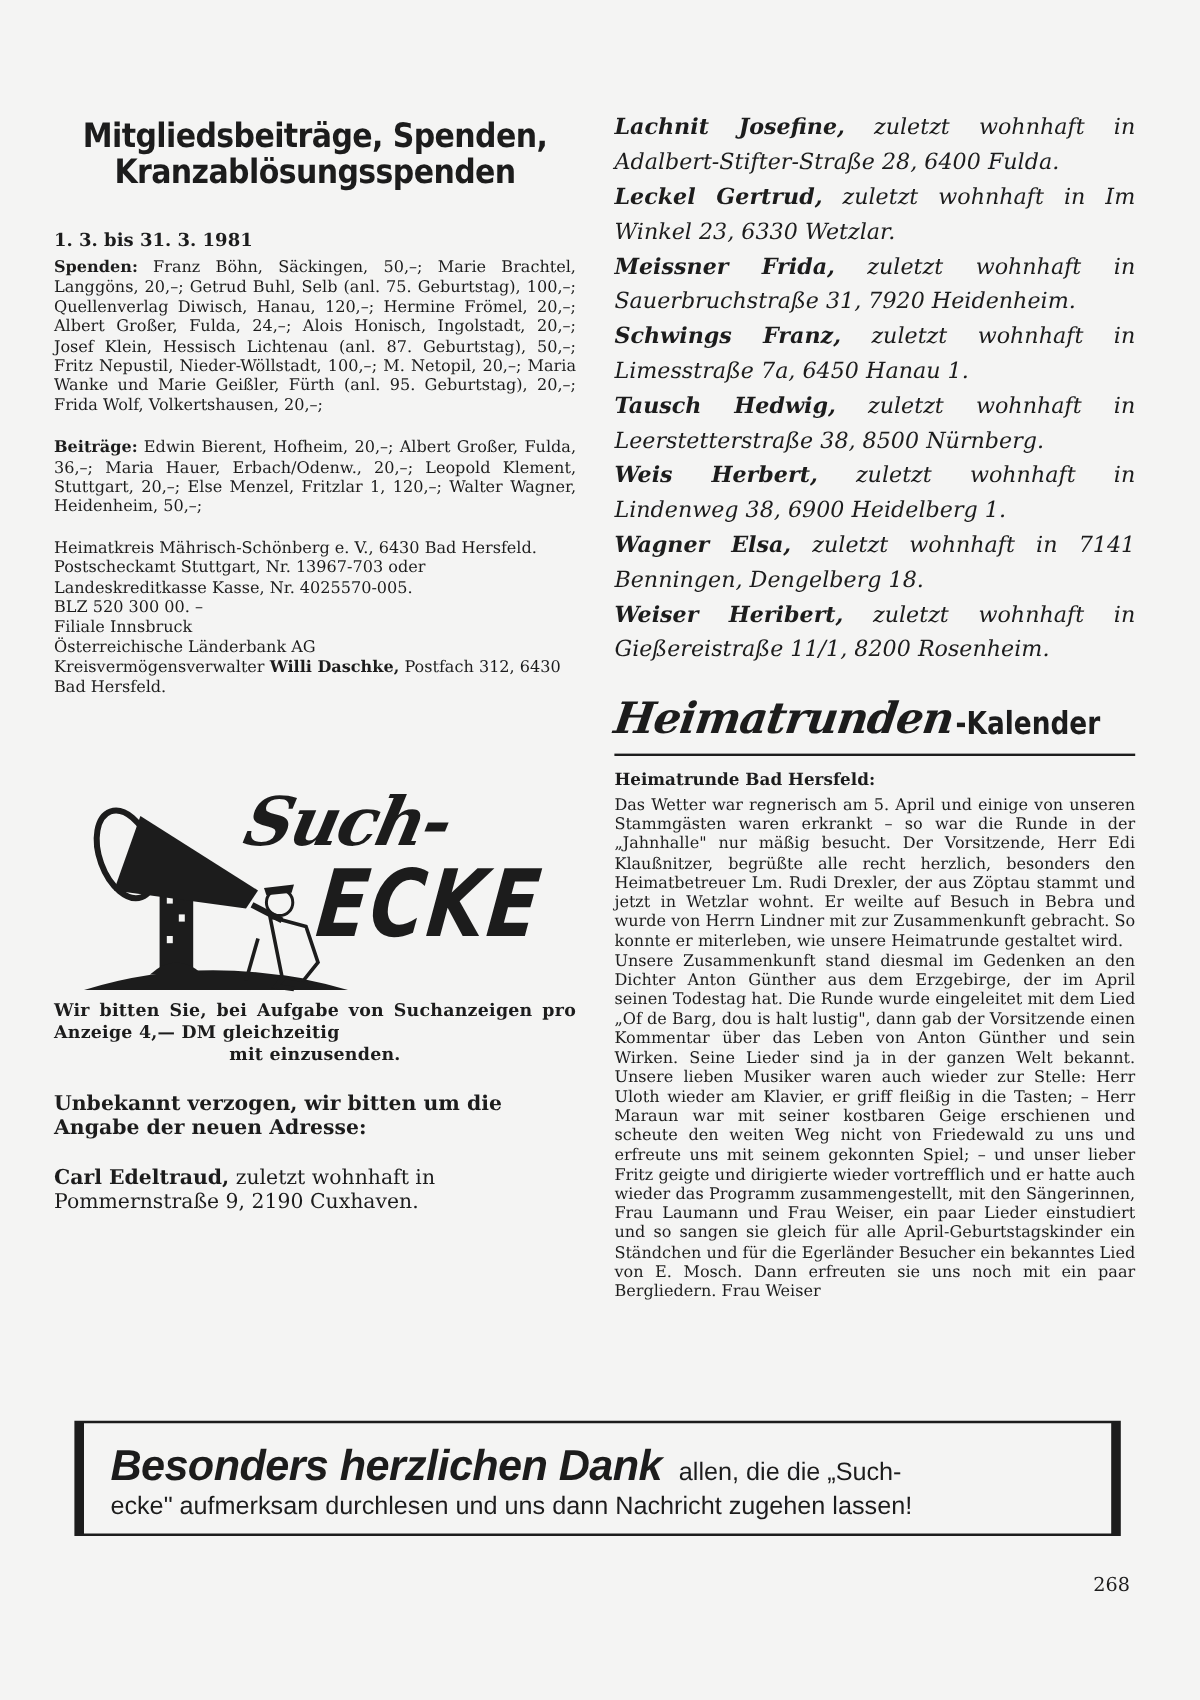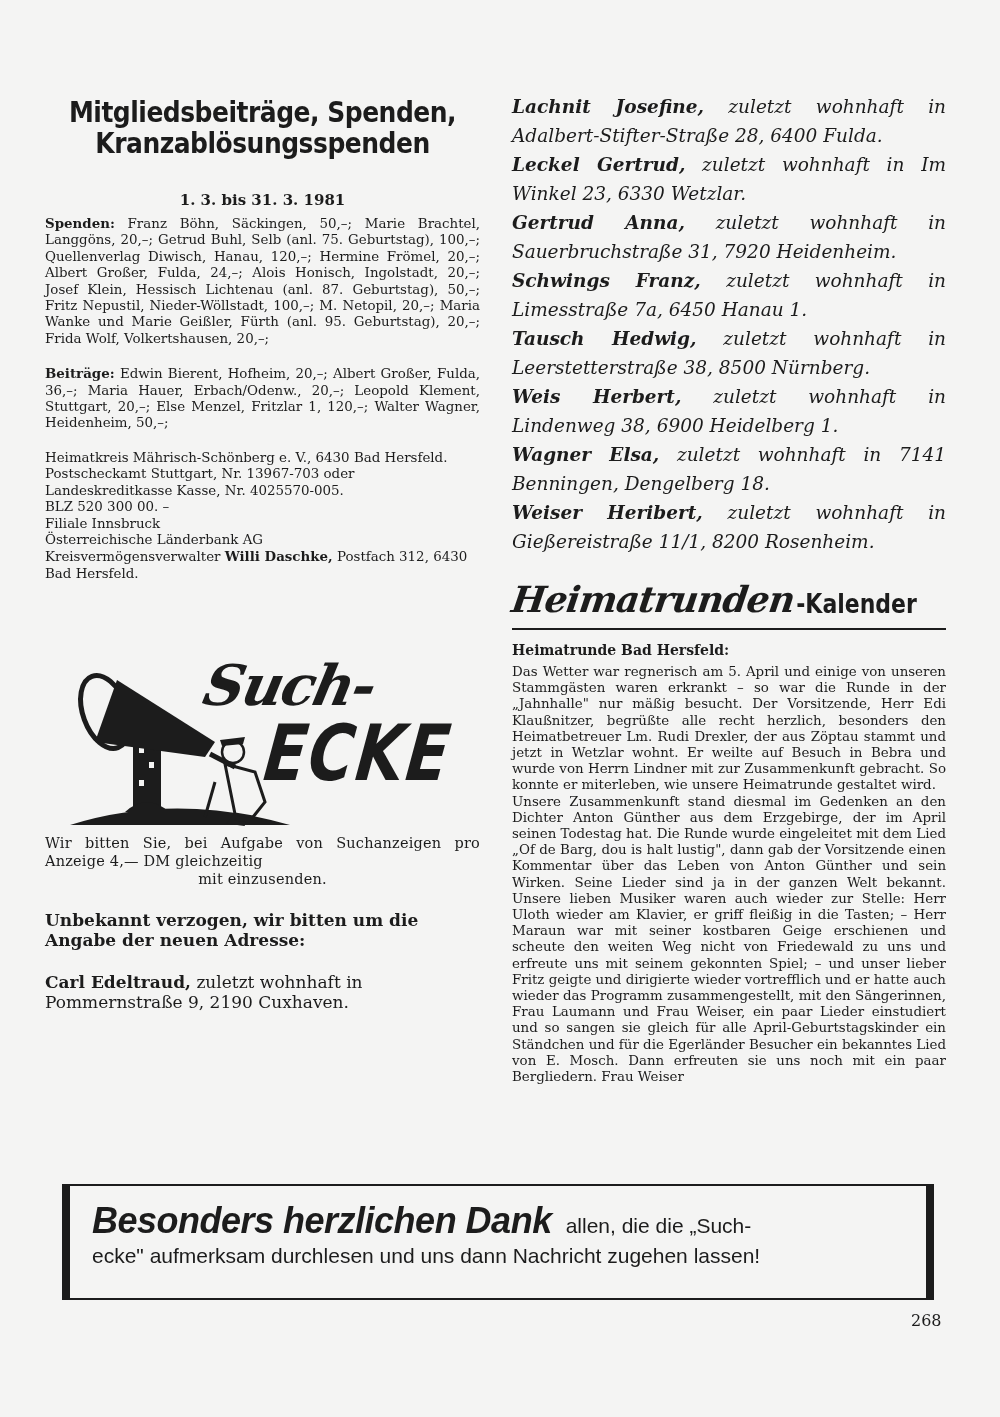--- a/index.html
+++ b/index.html
@@ -9,56 +9,56 @@
       font-family: "DejaVu Serif", serif;
     }
     .col { position: absolute; }
     .left { left: 45px; top: 95px; width: 435px; }
     .right { left: 512px; top: 92px; width: 434px; }
     .headline {
       font-family: "DejaVu Sans", sans-serif; font-weight: 900;
       font-size: 25px; line-height: 27px; text-align: center;
       letter-spacing: -0.5px; transform: scaleY(1.12); margin-top: 6px;
     }
-    .date-line { text-align: center; font-weight: bold; font-size: 15px; margin-top: 36px; }
+    .date-line { font-weight: bold; font-size: 15px; margin-top: 36px; }
     .p { font-size: 13.4px; line-height: 16.4px; text-align: justify; margin: 0; }
     .p b { font-weight: bold; }
     .gap { height: 18px; }
     .plain-lines div { font-size: 13.4px; line-height: 16.4px; }
     .logo { position: relative; width: 420px; height: 190px; margin: 60px 0 0 20px; }
     .logo svg { position: absolute; left: 0; top: 0; }
     .such {
       position: absolute; left: 140px; top: 10px;
       font-family: "DejaVu Serif", serif; font-style: italic; font-weight: 900;
       font-size: 56px; letter-spacing: -2px; transform: skewX(-12deg);
     }
     .ecke {
       position: absolute; left: 200px; top: 75px;
       font-family: "DejaVu Sans", sans-serif; font-weight: 900; font-style: italic;
       font-size: 62px; letter-spacing: 2px; transform: scaleY(1.25) skewX(-8deg);
     }
-    .notice { font-weight: normal; font-size: 14.5px; line-height: 18px; text-align: justify; margin-top: 2px; letter-spacing: 0.2px; }
+    .notice { font-weight: bold; font-size: 14.5px; line-height: 18px; text-align: justify; margin-top: 2px; letter-spacing: 0.2px; }
     .notice .center { text-align: center; }
     .unbek { font-weight: bold; font-size: 17px; line-height: 20px; margin-top: 22px; }
     .carl { font-size: 17px; line-height: 20px; margin-top: 22px; }
     .big { font-size: 18.5px; line-height: 29px; text-align: justify; margin: 0; font-style: italic; }
     .kal-title { margin-top: 22px; display: flex; align-items: flex-end; }
     .kal-script {
       font-family: "DejaVu Serif", serif; font-style: italic; font-weight: 900;
       font-size: 36px; letter-spacing: -1px; transform: skewX(-8deg);
     }
     .kal-rest {
       font-family: "DejaVu Sans", sans-serif; font-weight: 900;
       font-size: 22px; transform: scaleY(1.2); margin-left: 2px; margin-bottom: 4px;
     }
     .kal-rule { border-top: 2px solid #1c1c1c; margin-top: 8px; }
     .runde-head { font-weight: bold; font-size: 14px; margin-top: 12px; margin-bottom: 6px; }
     .body-txt { font-size: 13.4px; line-height: 16.2px; text-align: justify; }
     .banner {
-      position: absolute; left: 62px; top: 1184px; width: 872px; height: 116px;
+      position: absolute; left: 62px; top: 1184px; width: 872px; height: 96px;
       border-top: 2px solid #1c1c1c; border-bottom: 2px solid #1c1c1c;
       border-left: 8px solid #1c1c1c; border-right: 8px solid #1c1c1c; box-sizing: border-box;
     }
     .banner-1 {
       position: absolute; left: 22px; top: 14px; white-space: nowrap;
       font-family: "Liberation Sans", sans-serif;
     }
     .banner-big { font-weight: bold; font-style: italic; font-size: 36px; letter-spacing: -0.5px; }
     .banner-small { font-size: 21px; margin-left: 14px; }
     .banner-2 {
@@ -133,21 +133,21 @@
   <div class="carl">
     <b>Carl Edeltraud,</b>
     <span>zuletzt wohnhaft in Pommernstraße 9, 2190 Cuxhaven.</span>
   </div>
 </div>
 
 <div class="col right">
   <div>
     <p class="big"><b>Lachnit Josefine,</b> <span>zuletzt wohnhaft in Adalbert-Stifter-Straße 28, 6400 Fulda.</span></p>
     <p class="big"><b>Leckel Gertrud,</b> <span>zuletzt wohnhaft in Im Winkel 23, 6330 Wetzlar.</span></p>
-    <p class="big"><b>Gertrud Anna,</b> <span>zuletzt wohnhaft in Sauerbruchstraße 31, 7920 Heidenheim.</span></p>
+    <p class="big"><b>Meissner Frida,</b> <span>zuletzt wohnhaft in Sauerbruchstraße 31, 7920 Heidenheim.</span></p>
     <p class="big"><b>Schwings Franz,</b> <span>zuletzt wohnhaft in Limesstraße 7a, 6450 Hanau 1.</span></p>
     <p class="big"><b>Tausch Hedwig,</b> <span>zuletzt wohnhaft in Leerstetterstraße 38, 8500 Nürnberg.</span></p>
     <p class="big"><b>Weis Herbert,</b> <span>zuletzt wohnhaft in Lindenweg 38, 6900 Heidelberg 1.</span></p>
     <p class="big"><b>Wagner Elsa,</b> <span>zuletzt wohnhaft in 7141 Benningen, Dengelberg 18.</span></p>
     <p class="big"><b>Weiser Heribert,</b> <span>zuletzt wohnhaft in Gießereistraße 11/1, 8200 Rosenheim.</span></p>
   </div>
 
   <div class="kal-title">
     <span class="kal-script">Heimatrunden</span>
     <span class="kal-rest">-Kalender</span>

